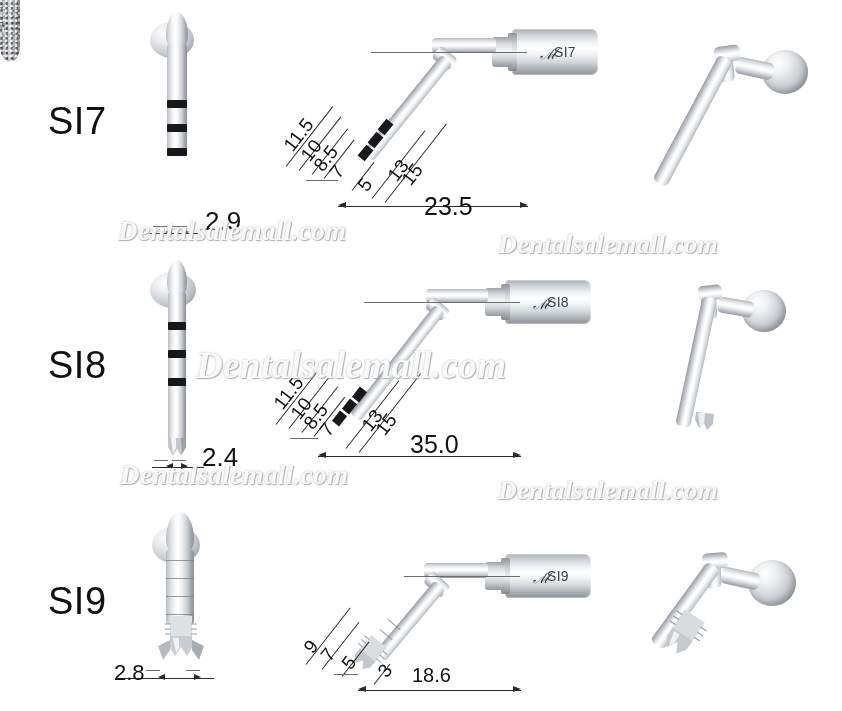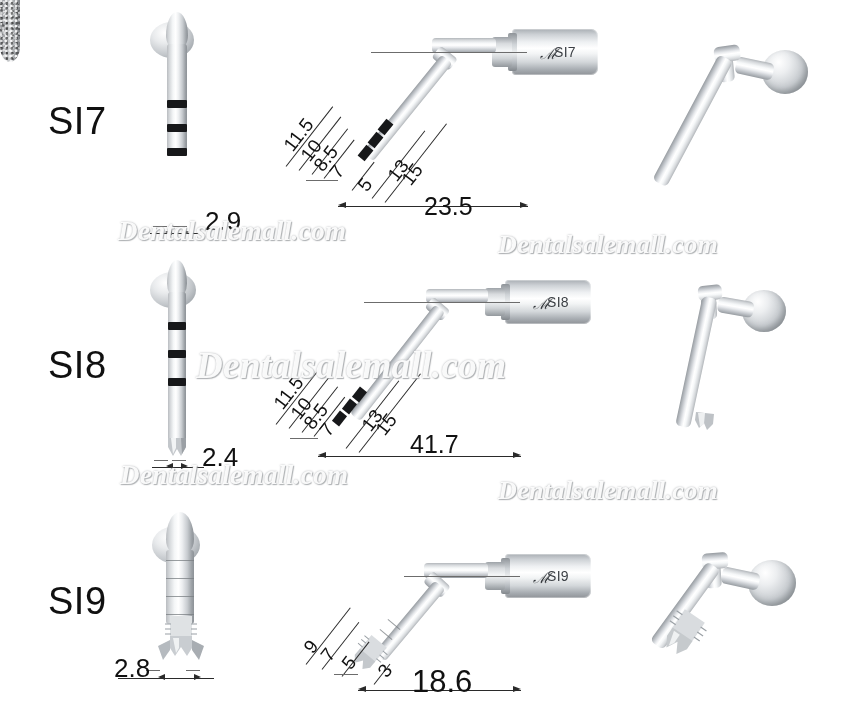--- a/index.html
+++ b/index.html
@@ -312,21 +312,21 @@
       <div class="dim-text rot small" style="left:308px; top:164px; transform:rotate(-52deg);">8.5</div>
       <div class="dim-text rot small" style="left:324px; top:171px; transform:rotate(-52deg);">7</div>
       <div class="dim-text rot small" style="left:366px; top:166px; transform:rotate(-52deg);">13</div>
       <div class="dim-text rot small" style="left:380px; top:170px; transform:rotate(-52deg);">15</div>
 
       <div class="ext-line" style="left:318px; top:186px; width:1px; height:28px; transform:rotate(90deg); transform-origin:0 0;"></div>
       <div class="ext-line" style="left:520px; top:50px; width:1px; height:156px; transform:rotate(90deg); transform-origin:0 0;"></div>
       <div class="dim-line" style="left:318px; top:204px; width:203px;"></div>
       <div class="arrow" style="left:318px; top:200px; border-width:3.5px 8px 3.5px 0; border-color:transparent #2a2a2a transparent transparent;"></div>
       <div class="arrow" style="left:513px; top:200px; border-width:3.5px 0 3.5px 8px; border-color:transparent transparent transparent #2a2a2a;"></div>
-      <div class="dim-text" style="left:410px; top:178px; font-size:25px;">41.7</div>
+      <div class="dim-text" style="left:410px; top:178px; font-size:25px;">35.0</div>
     </div>
 
     <div class="persp">
       <div class="knob" style="left:742px; top:38px; width:44px; height:42px;"></div>
       <div class="seg metal-h" style="left:718px; top:44px; width:36px; height:16px; transform:rotate(10deg);"></div>
       <div class="seg metal-h" style="left:708px; top:32px; width:28px; height:15px; transform:rotate(86deg);"></div>
       <div class="seg metal-h" style="left:722px; top:32px; width:24px; height:15px; transform:rotate(174deg);"></div>
       <div class="seg metal-h" style="left:710px; top:38px; width:132px; height:15px; transform:rotate(102deg);"></div>
       <svg style="position:absolute; left:694px; top:160px;" width="22" height="22" viewBox="0 0 22 22">
         <path d="M2,0 L20,2 L19,12 L13,18 L10,11 L5,16 L1,8 Z" fill="#bec2c6"></path>
@@ -358,21 +358,21 @@
         <path d="M2,30 L14,24 L14,34 L7,44 Z" fill="#b5babf"></path>
         <path d="M48,30 L36,24 L36,34 L43,44 Z" fill="#a8adb2"></path>
         <path d="M17,22 L23,22 L23,32 L20,37 Z" fill="#f0f2f3"></path>
       </svg>
 
       <div class="ext-line" style="left:160px; top:172px; width:1px; height:14px; transform:rotate(90deg); transform-origin:0 0;"></div>
       <div class="ext-line" style="left:200px; top:172px; width:1px; height:14px; transform:rotate(90deg); transform-origin:0 0;"></div>
       <div class="dim-line" style="left:118px; top:180px; width:96px;"></div>
       <div class="arrow" style="left:158px; top:176px; border-width:3.5px 7px 3.5px 0; border-color:transparent #2a2a2a transparent transparent;"></div>
       <div class="arrow" style="left:194px; top:176px; border-width:3.5px 0 3.5px 7px; border-color:transparent transparent transparent #2a2a2a;"></div>
-      <div class="dim-text" style="left:114px; top:155px; font-size:26px;">2.8</div>
+      <div class="dim-text" style="left:114px; top:162px; font-size:22px;">2.8</div>
     </div>
 
     <div>
       <div class="handle-body" style="left:505px; top:56px; width:86px; height:44px;"></div>
       <div class="handle-ring" style="left:501px; top:60px; width:9px; height:36px;"></div>
       <div class="handle-nut" style="left:485px; top:64px; width:20px; height:28px; border-radius:3px;"></div>
       <div class="brand-mark" style="left:533px; top:69px;">ℳ</div>
       <div class="handle-label" style="left:547px; top:70px;">SI9</div>
 
       <div class="neck metal-h" style="left:424px; top:65px; width:64px; height:15px;"></div>
@@ -400,21 +400,21 @@
       <div class="dim-text rot small" style="left:308px; top:142px; transform:rotate(-52deg);">9</div>
       <div class="dim-text rot small" style="left:325px; top:150px; transform:rotate(-52deg);">7</div>
       <div class="dim-text rot small" style="left:346px; top:158px; transform:rotate(-52deg);">5</div>
       <div class="dim-text rot small" style="left:382px; top:166px; transform:rotate(-52deg);">3</div>
 
       <div class="ext-line" style="left:358px; top:176px; width:1px; height:24px; transform:rotate(90deg); transform-origin:0 0;"></div>
       <div class="ext-line" style="left:520px; top:78px; width:1px; height:116px; transform:rotate(90deg); transform-origin:0 0;"></div>
       <div class="dim-line" style="left:358px; top:192px; width:163px;"></div>
       <div class="arrow" style="left:358px; top:188px; border-width:3.5px 8px 3.5px 0; border-color:transparent #2a2a2a transparent transparent;"></div>
       <div class="arrow" style="left:513px; top:188px; border-width:3.5px 0 3.5px 8px; border-color:transparent transparent transparent #2a2a2a;"></div>
-      <div class="dim-text" style="left:412px; top:166px; font-size:31px;">18.6</div>
+      <div class="dim-text" style="left:412px; top:166px; font-size:20px;">18.6</div>
     </div>
 
     <div class="persp">
       <div class="knob" style="left:748px; top:62px; width:48px; height:46px;"></div>
       <div class="seg metal-h" style="left:722px; top:68px; width:38px; height:17px; transform:rotate(12deg);"></div>
       <div class="seg metal-h" style="left:712px; top:54px; width:28px; height:16px; transform:rotate(86deg);"></div>
       <div class="seg metal-h" style="left:728px; top:54px; width:26px; height:16px; transform:rotate(176deg);"></div>
       <div class="seg metal-h" style="left:714px; top:60px; width:98px; height:16px; transform:rotate(126deg);"></div>
 
       <svg style="position:absolute; left:652px; top:108px;" width="60" height="58" viewBox="0 0 60 58">

